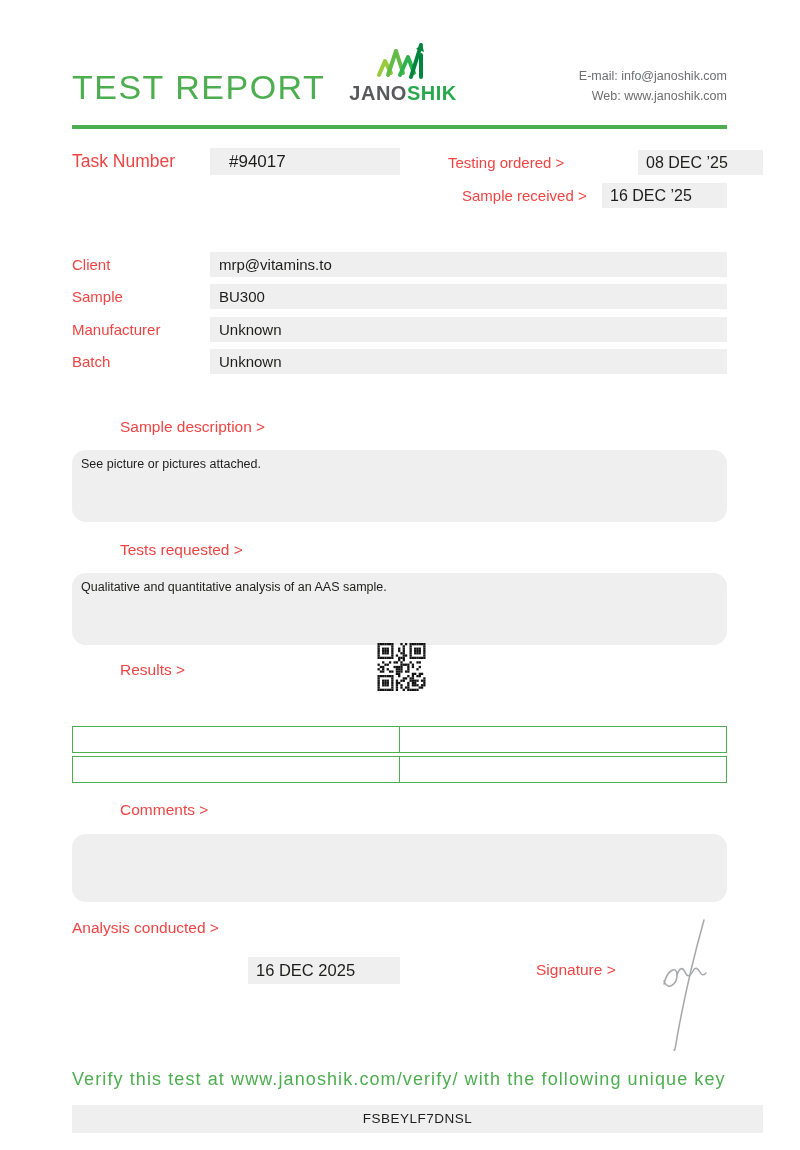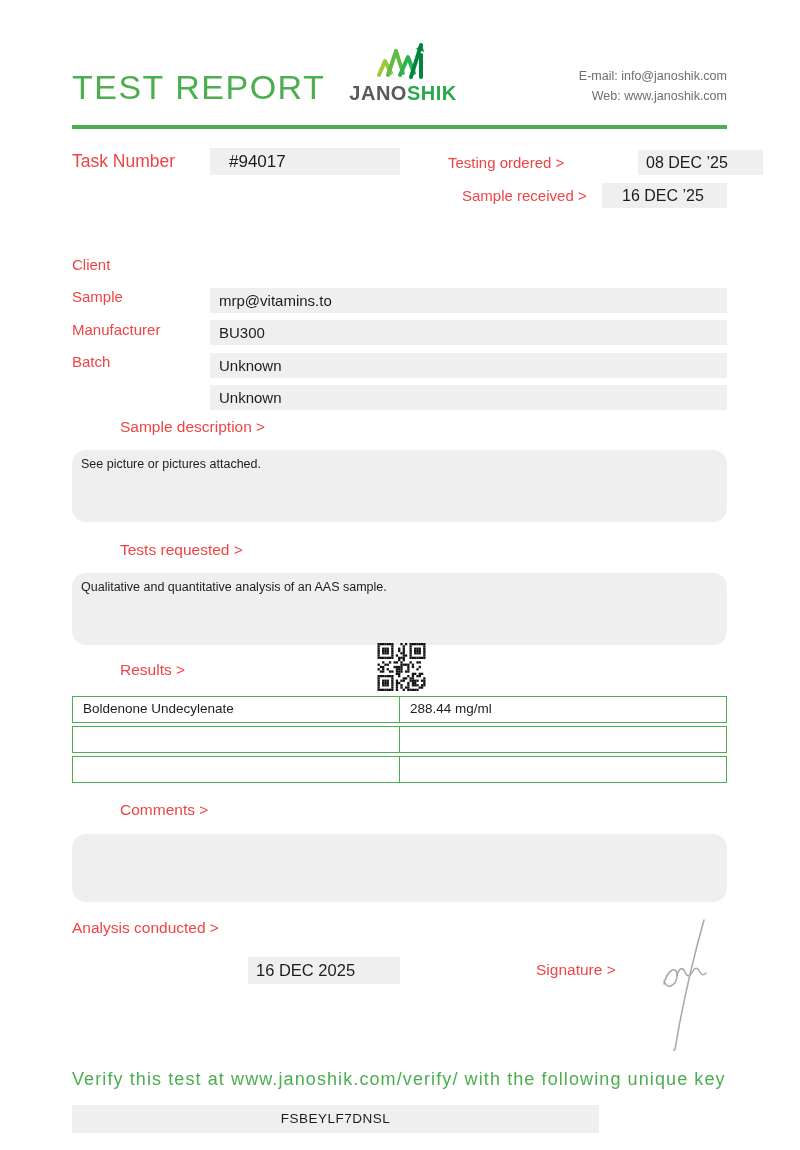--- a/index.html
+++ b/index.html
@@ -36,24 +36,24 @@
 
   .task-label { left: 72px; top: 151px; font-size: 17.5px; }
   .task-box { left: 210px; top: 148px; width: 190px; height: 27px;
               font-size: 17px; line-height: 27px; padding-left: 19px; }
 
   .ordered-label  { left: 448px; top: 154px; font-size: 15px; }
   .ordered-box    { left: 602px; top: 150px; width: 125px; height: 25px;
                     font-size: 16px; line-height: 25px; padding-left: 8px; margin-left: 36px; }
   .received-label { left: 462px; top: 187px; font-size: 15px; }
   .received-box   { left: 602px; top: 183px; width: 125px; height: 25px;
-                    font-size: 16px; line-height: 25px; padding-left: 20px; }
+                    font-size: 16px; line-height: 25px; padding-left: 8px; }
 
   .info-label { left: 72px; width: 135px; height: 25px; font-size: 15px; line-height: 25px; }
-  .info-box   { left: 210px; width: 517px; height: 25px; font-size: 15px; line-height: 25px; padding-left: 9px; margin-top: 36px; }
+  .info-box   { left: 210px; width: 517px; height: 25px; font-size: 15px; line-height: 25px; padding-left: 9px; }
 
   .section-heading { left: 72px; font-size: 15.5px; margin-left: 48px; }
   .section-box { left: 72px; width: 655px; background: #efefef;
                  font-size: 12.5px; padding: 7px 9px; color: #1d1d1b; border-radius: 14px; }
 
   
   .result-row { left: 72px; width: 655px; height: 27px;
                 border: 1.5px solid #4cae4f; display: flex; background: #ffffff; }
   .result-cell-substance { width: 327px; border-right: 1.5px solid #4cae4f;
                            font-size: 13.5px; line-height: 24px; padding-left: 10px; }
@@ -61,21 +61,21 @@
 
   
   .analysis-label { left: 72px; top: 919px; font-size: 15.5px; }
   .analysis-box { left: 248px; top: 957px; width: 152px; height: 27px;
                   font-size: 16.5px; line-height: 27px; padding-left: 8px; }
   .signature-label { left: 536px; top: 961px; font-size: 15.5px; }
   .signature-svg { left: 640px; top: 910px; }
 
   .verify-line { left: 72px; top: 1069px; width: 655px;
                  font-size: 18px; letter-spacing: 1.1px; color: #4cae4f; white-space: nowrap; }
-  .key-box { left: 72px; top: 1105px; width: 527px; height: 28px;
+  .key-box { left: 72px; top: 1105px; width: 691px; height: 28px;
              background: #efefef; text-align: center;
              font-size: 13.5px; line-height: 28px; letter-spacing: 0.5px; }
 
   .qr { left: 375px; top: 643px; width: 53px; height: 48px; }
 </style>
 </head>
 <body>
 
 <div class="page">
 
@@ -341,24 +341,20 @@
       <rect x="27.24" y="49.52" width="2.48" height="2.48"></rect>
       <rect x="32.19" y="49.52" width="2.48" height="2.48"></rect>
       <rect x="34.67" y="49.52" width="2.48" height="2.48"></rect>
       <rect x="37.14" y="49.52" width="2.48" height="2.48"></rect>
       <rect x="39.62" y="49.52" width="2.48" height="2.48"></rect>
       <rect x="42.10" y="49.52" width="2.48" height="2.48"></rect>
     </svg>
 
   <div class="abs green-label section-heading" style="top:661px">Results &gt;</div>
 
-  <div class="abs result-row" style="top:696px">
-    <div class="result-cell-substance">Boldenone Undecylenate</div>
-    <div class="result-cell-value">288.44 mg/ml</div>
-  </div>
   <div class="abs result-row" style="top:726px">
     <div class="result-cell-substance"></div>
     <div class="result-cell-value"></div>
   </div>
   <div class="abs result-row" style="top:756px">
     <div class="result-cell-substance"></div>
     <div class="result-cell-value"></div>
   </div>
 
   <div class="abs green-label section-heading" style="top:801px">Comments &gt;</div>

